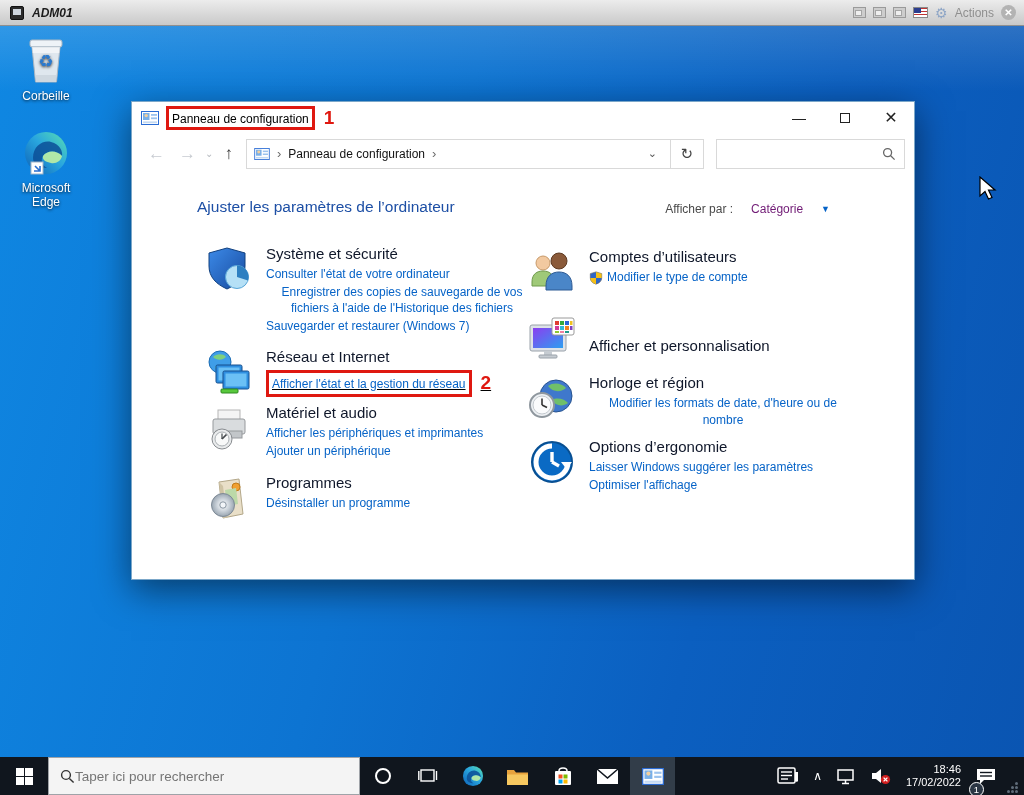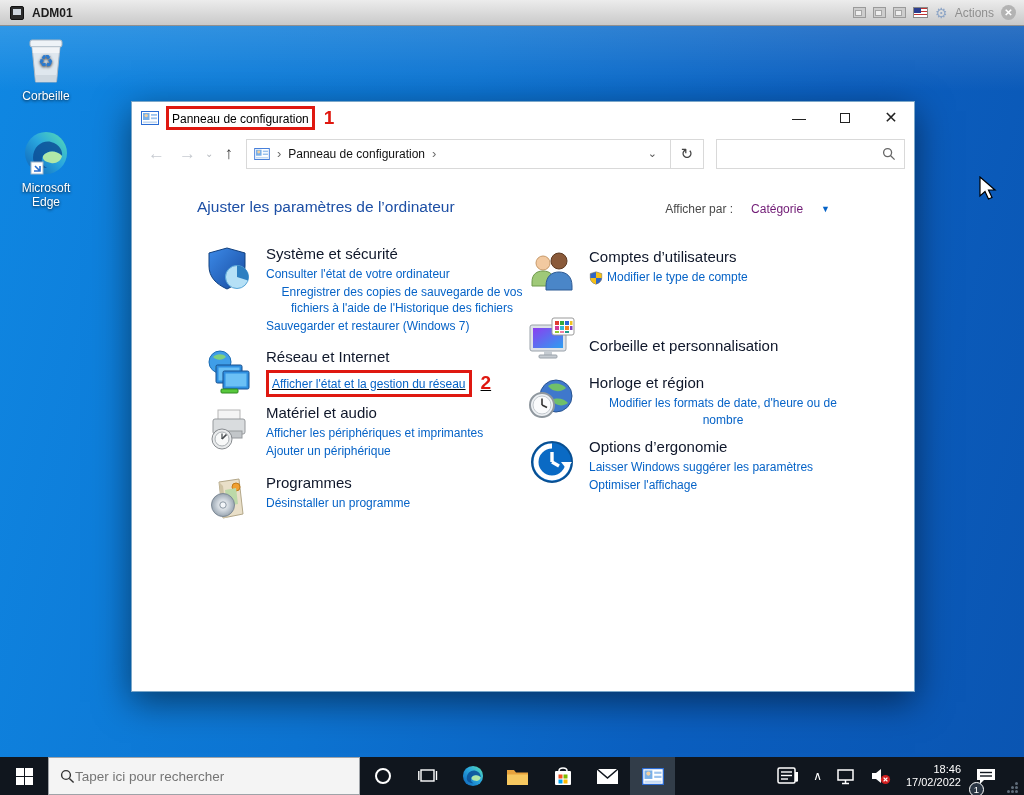--- a/index.html
+++ b/index.html
@@ -6,21 +6,21 @@
   html,body { width:1024px; height:795px; overflow:hidden; font-family:"Liberation Sans", sans-serif; }
   .stage { position:relative; width:1024px; height:795px; background:#000; }
 
   
   .vm-toolbar { position:absolute; top:0; left:0; right:0; height:26px;
     background:linear-gradient(#ececec,#c9c9c9); border-bottom:1px solid #8f8f8f;
     display:flex; align-items:center; padding:0 8px; }
   .vm-ico { width:14px; height:14px; background:#2b2b2b; border:1px solid #111; border-radius:2px; margin-left:2px;
     position:relative; }
   .vm-ico::after{ content:""; position:absolute; left:2px; top:2px; width:8px; height:6px; background:#cfd6de; }
-  .vm-title { margin-left:8px; font-size:12px; font-weight:bold; color:#1c1c1c; }
+  .vm-title { margin-left:8px; font-size:12px; font-weight:bold; color:#1c1c1c;font-style:italic; }
   .vm-right { margin-left:auto; display:flex; align-items:center; gap:7px; }
   .vm-frame { width:13px; height:11px; border:1px solid #9a9a9a; background:#cdcdcd; position:relative; }
   .vm-frame::after{ content:""; position:absolute; left:1px; bottom:1px; width:5px; height:4px; background:#efefef; border:1px solid #a5a5a5; }
   .vm-flag { width:15px; height:11px; border:1px solid #888;
     background:repeating-linear-gradient(#c03434 0 1.5px,#fff 1.5px 3px); position:relative; }
   .vm-flag::after{ content:""; position:absolute; left:0; top:0; width:7px; height:5px; background:#2c3e8f; }
   .vm-gear { font-family:"DejaVu Sans", sans-serif; font-size:14px; color:#8fa6c6; line-height:1; }
   .vm-actions { font-size:12px; color:#8f8f8f; }
   .vm-close { width:15px; height:15px; border-radius:50%; background:#b3b3b3; color:#fff; font-size:10px;
     display:flex; align-items:center; justify-content:center; font-weight:bold; }
@@ -29,21 +29,21 @@
   .desktop { position:absolute; top:26px; left:0; right:0; bottom:38px;
     background:linear-gradient(105deg,#0f87e2 0%,#0d74d2 40%,#0b5fc0 70%,#0a55b2 100%); }
   .desktop::before { content:""; position:absolute; inset:0;
     background:linear-gradient(180deg,rgba(255,255,255,.14),rgba(255,255,255,0) 9%); }
 
   .dicon { position:absolute; width:80px; text-align:center; color:#fff; font-size:12px;
     text-shadow:0 1px 3px rgba(0,0,0,.8); }
   .dicon .img { display:block; margin:0 auto 3px; }
 
   
-  .win { position:absolute; left:131px; top:75px; width:784px; height:591px; background:#fff;
+  .win { position:absolute; left:131px; top:75px; width:784px; height:479px; background:#fff;
     border:1px solid #7ba7c9; box-shadow:0 10px 34px rgba(0,0,0,.5); }
   .titlebar { height:31px; display:flex; align-items:center; padding-left:9px; }
   .tb-title-wrap { display:flex; align-items:center; margin-left:7px; }
   .redbox { border:3px solid #df1810; padding:0 3px; }
   .tb-title { font-size:12px; color:#000; white-space:nowrap; }
   .red-num { color:#df1810; font-weight:bold; font-size:19px; margin-left:9px; }
   .win-controls { margin-left:auto; display:flex; height:100%; }
   .wc { width:46px; display:flex; align-items:center; justify-content:center; color:#222; font-size:14px; }
   .wc .sq { width:10px; height:10px; border:1px solid #222; }
   .wc.close { font-size:16px; }
@@ -354,21 +354,21 @@
                     <rect x="32" y="11" width="4" height="4" fill="#30b8d8"></rect>
                     <rect x="37" y="11" width="4" height="4" fill="#f08020"></rect>
                     <rect x="42" y="11" width="2.5" height="4" fill="#8040c0"></rect>
                   <rect x="27" y="16" width="4" height="2" fill="#90c830"></rect>
                     <rect x="32" y="16" width="4" height="2" fill="#f080a0"></rect>
                     <rect x="37" y="16" width="4" height="2" fill="#209a8a"></rect>
                 </g>
               </svg>
             </span>
             <div class="cat-body" style="justify-content:center; padding-top:13px;">
-              <a href="#" class="cat-title">Corbeille et personnalisation</a>
+              <a href="#" class="cat-title">Afficher et personnalisation</a>
             </div>
           </div>
 
           <div class="cat" style="margin-bottom:9px;">
             <span class="cat-icon">
               <svg width="48" height="48" viewBox="0 0 48 48">
                 <circle cx="28" cy="22" r="16" fill="#3f78cc" stroke="#27538f"></circle>
                 <path d="M20 12 C25 8 34 9 38 14 C34 18 25 19 20 12 Z" fill="#6fbf6a"></path>
                 <path d="M24 26 C29 23 37 25 40 29 C35 33 27 32 24 26 Z" fill="#6fbf6a"></path>
                 <circle cx="14" cy="31" r="12" fill="#eef1f4" stroke="#8f979e" stroke-width="2"></circle>

